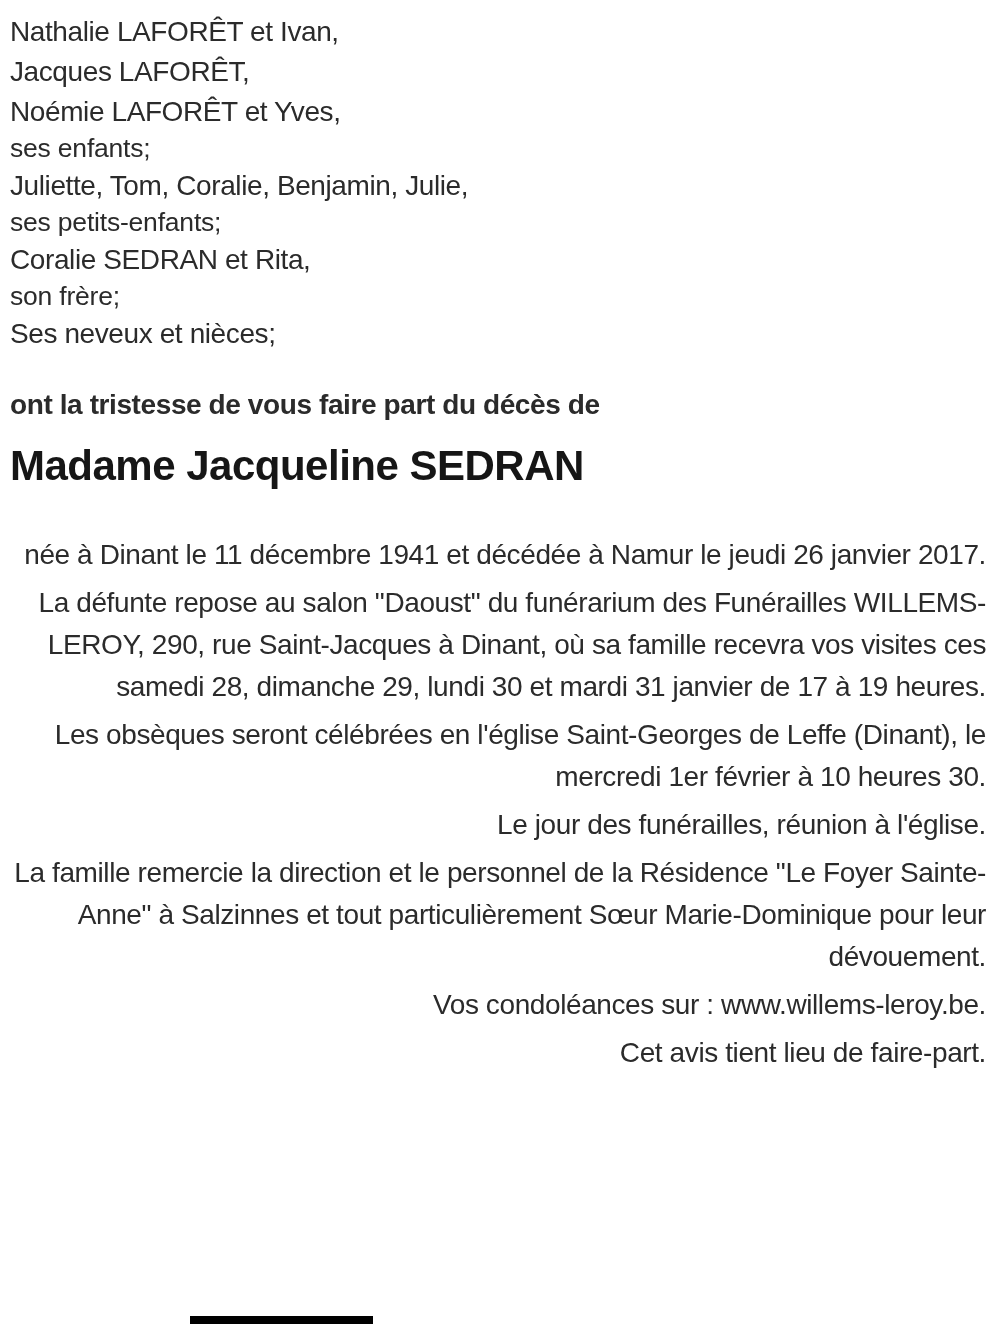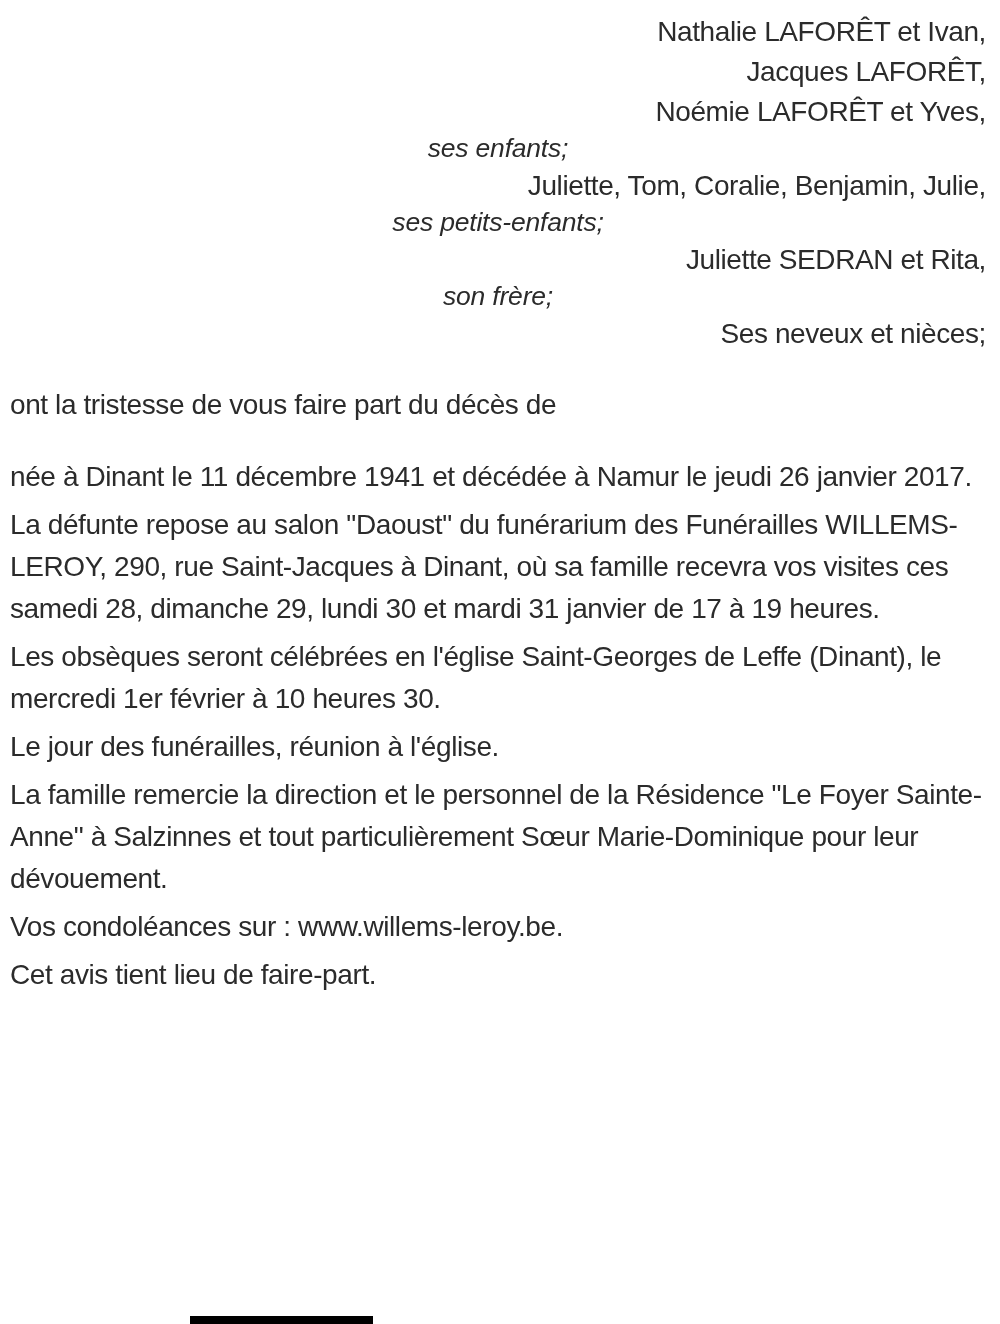--- a/index.html
+++ b/index.html
@@ -16,47 +16,47 @@
     color: #2b2b2b;
   }
   .page {
     padding: 12px 14px 0 10px;
   }
   .family-line {
     font-size: 28px;
     line-height: 40px;
     letter-spacing: -0.4px;
     white-space: nowrap;
-    text-align: right;
   }
   .relation-label {
     font-size: 26.5px;
     line-height: 28px;
-    font-style: italic;
-    text-align: center;
+    text-align: left;
     margin: 2px 0 4px 0;
     letter-spacing: -0.2px;
   }
   .intro-text {
     margin: 30px 0 0 0;
     font-size: 28px;
     line-height: 42px;
     letter-spacing: -0.4px;
+    font-weight: bold;
   }
   .deceased-name {
     margin: 12px 0 0 0;
     font-size: 42px;
     line-height: 56px;
     font-weight: bold;
     color: #161616;
     letter-spacing: -0.5px;
   }
   .notice-body {
-    margin-top: 30px;
+    margin-top: 40px;
     max-width: 980px;
+    text-align: right;
   }
   .notice-paragraph {
     margin: 0 0 6px 0;
     font-size: 28px;
     line-height: 42px;
     letter-spacing: -0.4px;
   }
   .bottom-cropped-bar {
     position: absolute;
     left: 190px;
@@ -71,27 +71,28 @@
 
 <div class="page">
 
   <section>
     <div class="family-line">Nathalie LAFORÊT et Ivan,</div>
     <div class="family-line">Jacques LAFORÊT,</div>
     <div class="family-line">Noémie LAFORÊT et Yves,</div>
     <div class="relation-label">ses enfants;</div>
     <div class="family-line">Juliette, Tom, Coralie, Benjamin, Julie,</div>
     <div class="relation-label">ses petits-enfants;</div>
-    <div class="family-line">Juliette SEDRAN et Rita,</div>
+    <div class="family-line">Coralie SEDRAN et Rita,</div>
     <div class="relation-label">son frère;</div>
     <div class="family-line">Ses neveux et nièces;</div>
   </section>
 
   <p class="intro-text">ont la tristesse de vous faire part du décès de</p>
 
+  <h1 class="deceased-name">Madame Jacqueline SEDRAN</h1>
 
   <section class="notice-body">
     <p class="notice-paragraph">née à Dinant le 11 décembre 1941 et décédée à Namur le jeudi 26 janvier 2017.</p>
     <p class="notice-paragraph">La défunte repose au salon "Daoust" du funérarium des Funérailles WILLEMS-LEROY, 290, rue Saint-Jacques à Dinant, où sa famille recevra vos visites ces samedi 28, dimanche 29, lundi 30 et mardi 31 janvier de 17 à 19 heures.</p>
     <p class="notice-paragraph">Les obsèques seront célébrées en l'église Saint-Georges de Leffe (Dinant), le mercredi 1er février à 10 heures 30.</p>
     <p class="notice-paragraph">Le jour des funérailles, réunion à l'église.</p>
     <p class="notice-paragraph">La famille remercie la direction et le personnel de la Résidence "Le Foyer Sainte-Anne" à Salzinnes et tout particulièrement Sœur Marie-Dominique pour leur dévouement.</p>
     <p class="notice-paragraph">Vos condoléances sur : www.willems-leroy.be.</p>
     <p class="notice-paragraph">Cet avis tient lieu de faire-part.</p>
   </section>

